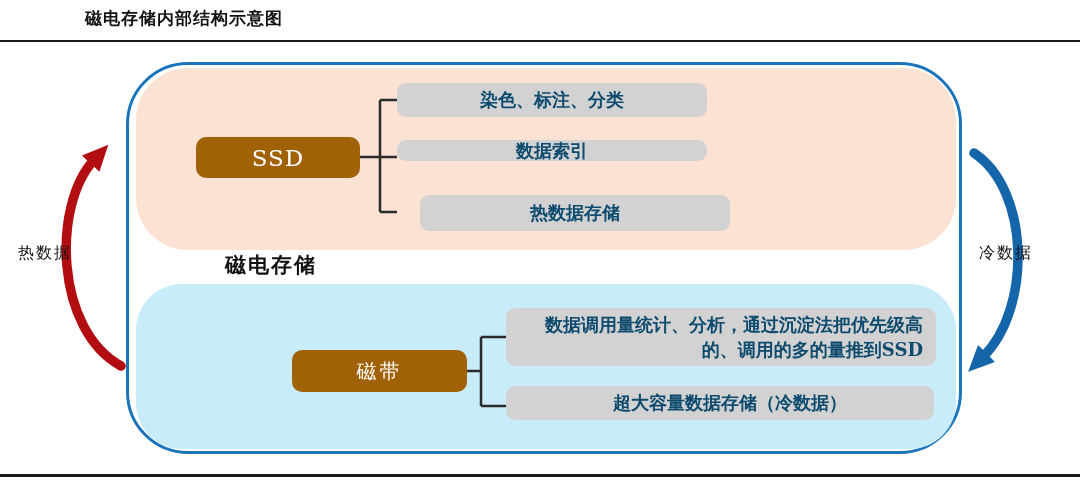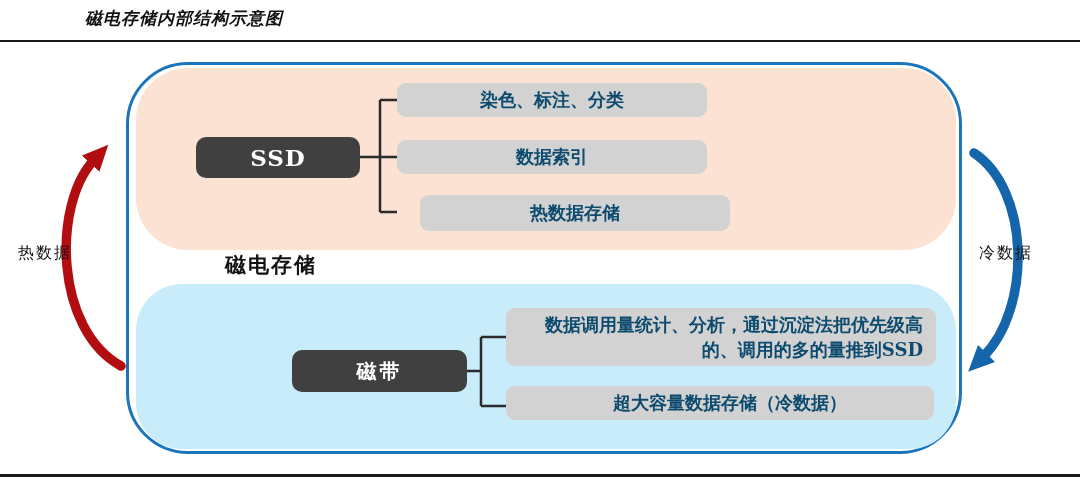--- a/index.html
+++ b/index.html
@@ -1,51 +1,51 @@
 <!DOCTYPE html>
 <html><head>
 <meta charset="utf-8">
 <style>
   html,body{margin:0;padding:0;background:#ffffff;}
   .canvas{
     position:relative;width:1080px;height:483px;background:#ffffff;overflow:hidden;
     font-family:"DejaVu Serif","Liberation Serif",serif;color:#111;
   }
   .title{
-    position:absolute;left:85px;top:7px;font-size:17px;font-weight:bold;letter-spacing:1px;font-style:italic;
+    position:absolute;left:85px;top:7px;font-size:17px;font-weight:bold;letter-spacing:1px;
   }
   .rule{position:absolute;left:0;width:1080px;background:#1a1a1a;}
   .rule.top{top:40px;height:2px;}
   .rule.bottom{top:474px;height:3px;}
   .outer-box{
     position:absolute;left:126px;top:62px;width:836px;height:392px;
     border:3px solid #1b75bc;border-radius:62px;background:#ffffff;box-sizing:border-box;
   }
   .panel{position:absolute;box-sizing:border-box;}
   .panel.hot{left:136px;top:68px;width:820px;height:182px;background:#fbe2d3;border-radius:52px;}
   .panel.cold{left:136px;top:284px;width:820px;height:165px;background:#c9ecfb;border-radius:46px;}
   .center-label{
     position:absolute;left:225px;top:251px;font-size:21px;font-weight:bold;letter-spacing:2px;
   }
   .side-label{position:absolute;font-size:16px;font-weight:normal;letter-spacing:2px;}
   .side-label.left{left:18px;top:243px;}
   .side-label.right{left:979px;top:243px;}
   .node{
-    position:absolute;background:#404040;color:#ffffff;font-weight:bold;
+    position:absolute;background:#a16207;color:#ffffff;font-weight:normal;
     display:flex;align-items:center;justify-content:center;border-radius:10px;
   }
   .node.ssd{left:196px;top:137px;width:164px;height:41px;font-size:23px;letter-spacing:1px;}
   .node.tape{left:292px;top:350px;width:175px;height:42px;font-size:20px;letter-spacing:3px;}
   .branch{
     position:absolute;background:#d2d2d2;border-radius:9px;box-sizing:border-box;
     font-size:18px;font-weight:bold;color:#0c4a6e;
     display:flex;align-items:center;justify-content:center;text-align:center;
   }
   .branch.b1{left:397px;top:83px;width:310px;height:34px;}
-  .branch.b2{left:397px;top:140px;width:310px;height:34px;}
+  .branch.b2{left:397px;top:140px;width:310px;height:21px;}
   .branch.b3{left:420px;top:195px;width:310px;height:36px;}
   .branch.c1{
     left:506px;top:308px;width:430px;height:58px;justify-content:flex-start;
     text-align:right;padding:4px 13px;line-height:25px;
   }
   .branch.c2{left:506px;top:386px;width:428px;height:34px;padding-left:20px;}
   svg.overlay{position:absolute;left:0;top:0;pointer-events:none;}
 </style>
 </head>
 <body>

